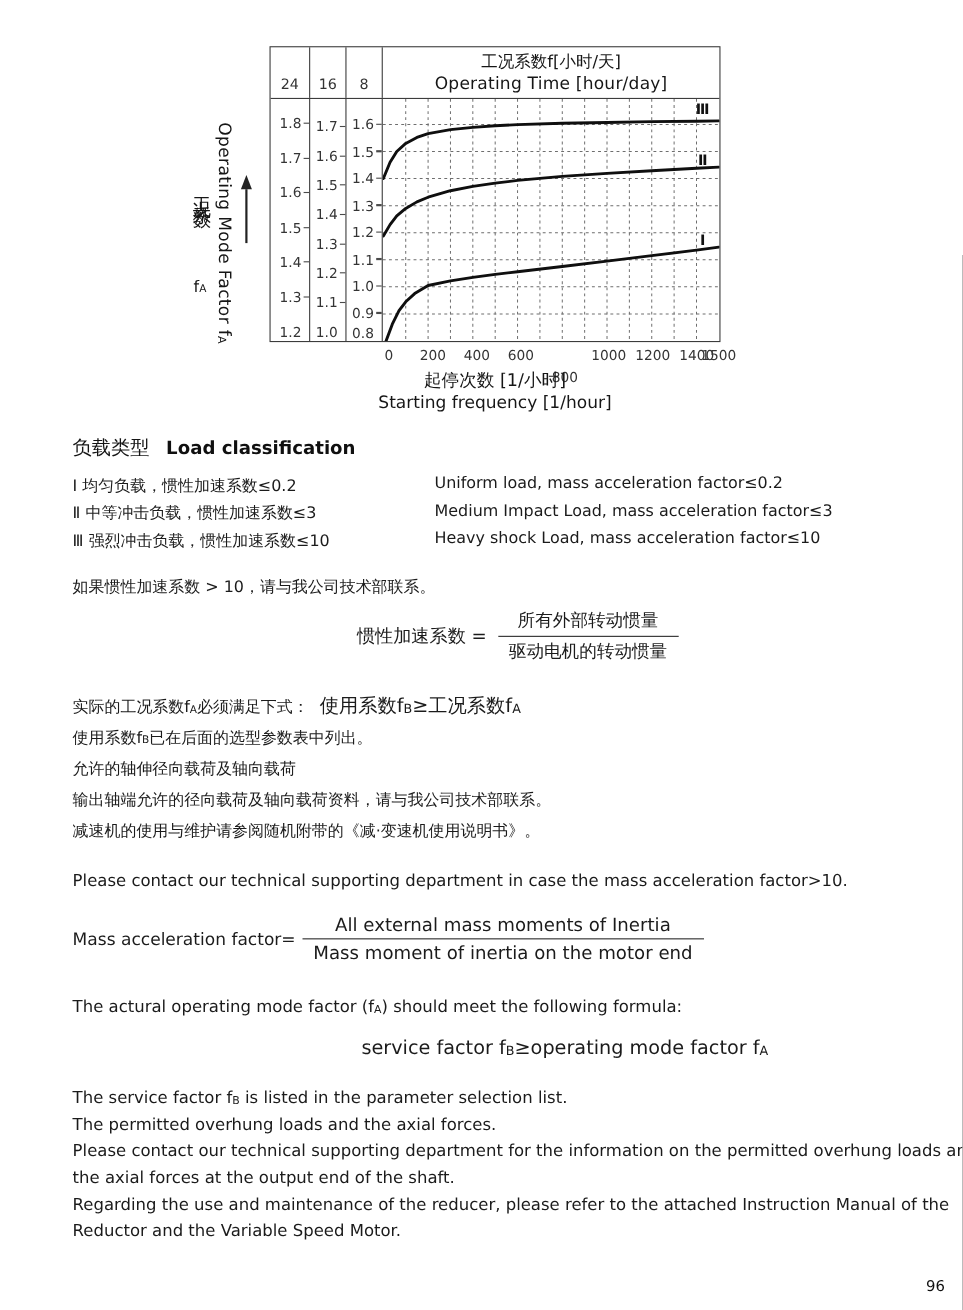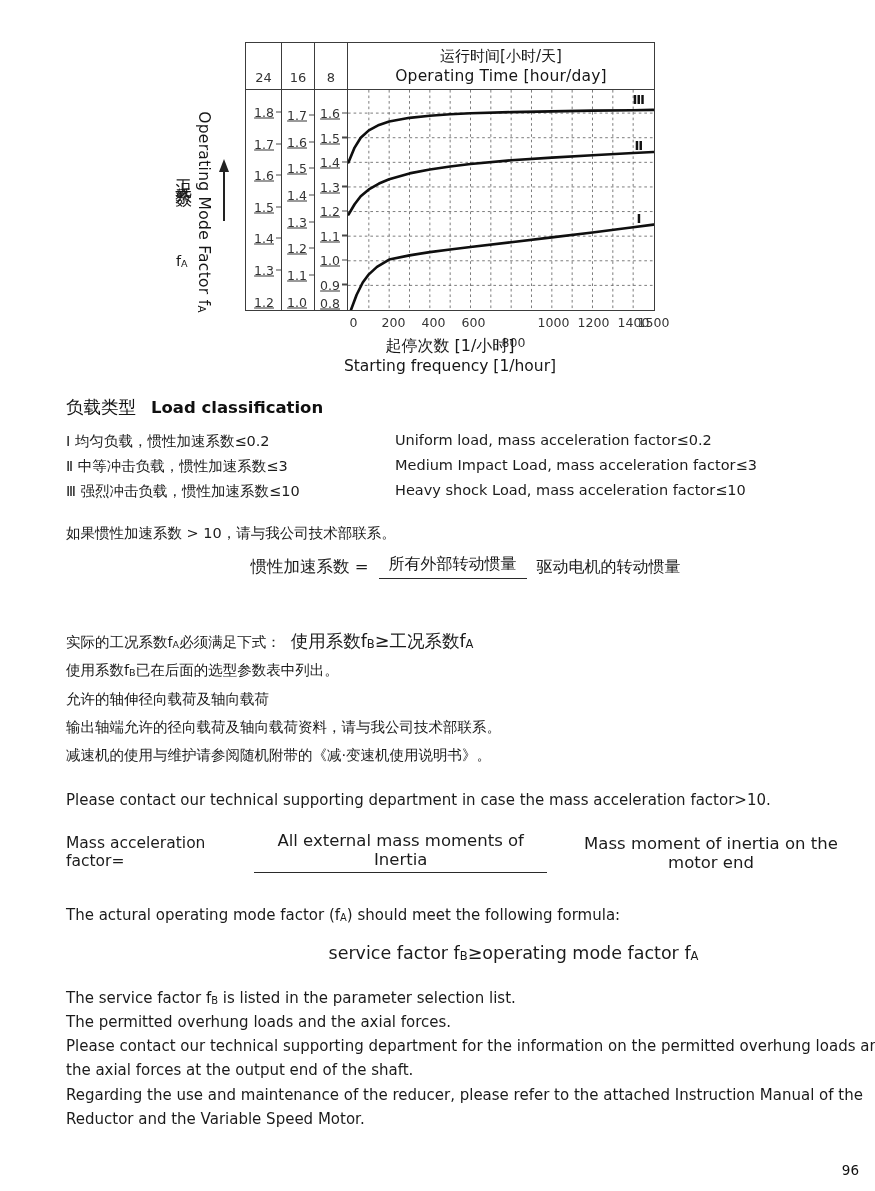--- a/index.html
+++ b/index.html
@@ -23,21 +23,21 @@
   .hcell { border-right:1.4px solid #3c3c3c; display:flex; align-items:flex-end;
            justify-content:center; padding-bottom:4px; font-size:13px; color:#333; }
   .hc24 { width:36px; } .hc16 { width:33px; } .hc8 { width:33px; }
   .htitle { flex:1; text-align:center; padding-top:4px; color:#161616; }
   .htitle .t-zh { font-size:15px; line-height:19px; }
   .htitle .t-en { font-size:15.5px; line-height:20px; letter-spacing:0.2px; }
   .chart-body { display:flex; flex:1; position:relative; }
   .ycol { position:relative; border-right:1.4px solid #3c3c3c; }
   .yc24 { width:36px; } .yc16 { width:33px; } .yc8 { width:33px; }
   .ylab { position:absolute; right:0; transform:translateY(-50%); display:flex;
-          align-items:center; font-size:12.5px; color:#343434; white-space:nowrap;text-decoration:underline; }
+          align-items:center; font-size:12.5px; color:#343434; white-space:nowrap; }
   .ylab .dash { display:block; width:5px; height:1.2px; background:#4a4a4a; margin-left:2px; }
   .ylab.nodash .dash { visibility:hidden; }
   .plot { position:relative; flex:1; }
   .plot svg { position:absolute; left:0; top:0; width:100%; height:100%; }
 
   .xticks { position:absolute; left:353px; top:315px; width:301px; height:16px; }
   .xticks span { position:absolute; transform:translateX(-50%); font-size:12.5px; color:#343434; }
   .xcap { position:absolute; left:245px; width:410px; text-align:center; color:#161616; }
   .xcap-zh { top:336px; font-size:16px; }
   .xcap-en { top:357px; font-size:15.5px; }
@@ -57,21 +57,21 @@
 
   
   .heading { left:18px; top:395px; display:flex; align-items:baseline; gap:15px; white-space:nowrap; }
   .heading .h-zh { font-size:17.5px; color:#141414; }
   .heading .h-en { font-size:16.5px; font-weight:bold; color:#101010; }
 
   .lc-row { left:18px; width:840px; font-size:14.5px; white-space:nowrap; }
   .lc-row .en { position:absolute; left:329px; top:0; }
 
   .zh-line { left:18px; font-size:14.5px; white-space:nowrap; }
-  .frac { display:inline-flex; flex-direction:row; text-align:center; }
+  .frac { display:inline-flex; flex-direction:column; text-align:center; }
   .frac .num { border-bottom:1.4px solid #2a2a2a; padding:0 10px 3px; }
   .frac .den { padding:3px 10px 0; }
 
   .formula-zh { left:0; top:554px; width:875px; display:flex; justify-content:center;
                 transform:translateX(-15px); }
   .formula-zh .flabel { font-size:16.5px; margin-right:10px; align-self:center; }
   .formula-zh .frac { font-size:16px; }
 
   .cond-zh { left:18px; top:629px; white-space:nowrap; }
   .cond-zh .normal { font-size:14.5px; }
@@ -99,21 +99,21 @@
       <div class="hcell hc24">
           <span>24</span>
         </div>
       <div class="hcell hc16">
           <span>16</span>
         </div>
       <div class="hcell hc8">
           <span>8</span>
         </div>
       <div class="htitle">
-        <div class="t-zh">运行时间[小时/天]</div>
+        <div class="t-zh">工况系数f[小时/天]</div>
         <div class="t-en">Operating Time [hour/day]</div>
       </div>
     </div>
     <div class="chart-body">
       <div class="ycol yc24" id="col24">
           <div class="ylab" style="top: 22px;">
             <span>1.8</span>
             <i class="dash"></i>
           </div>
           <div class="ylab" style="top: 53.6px;">

